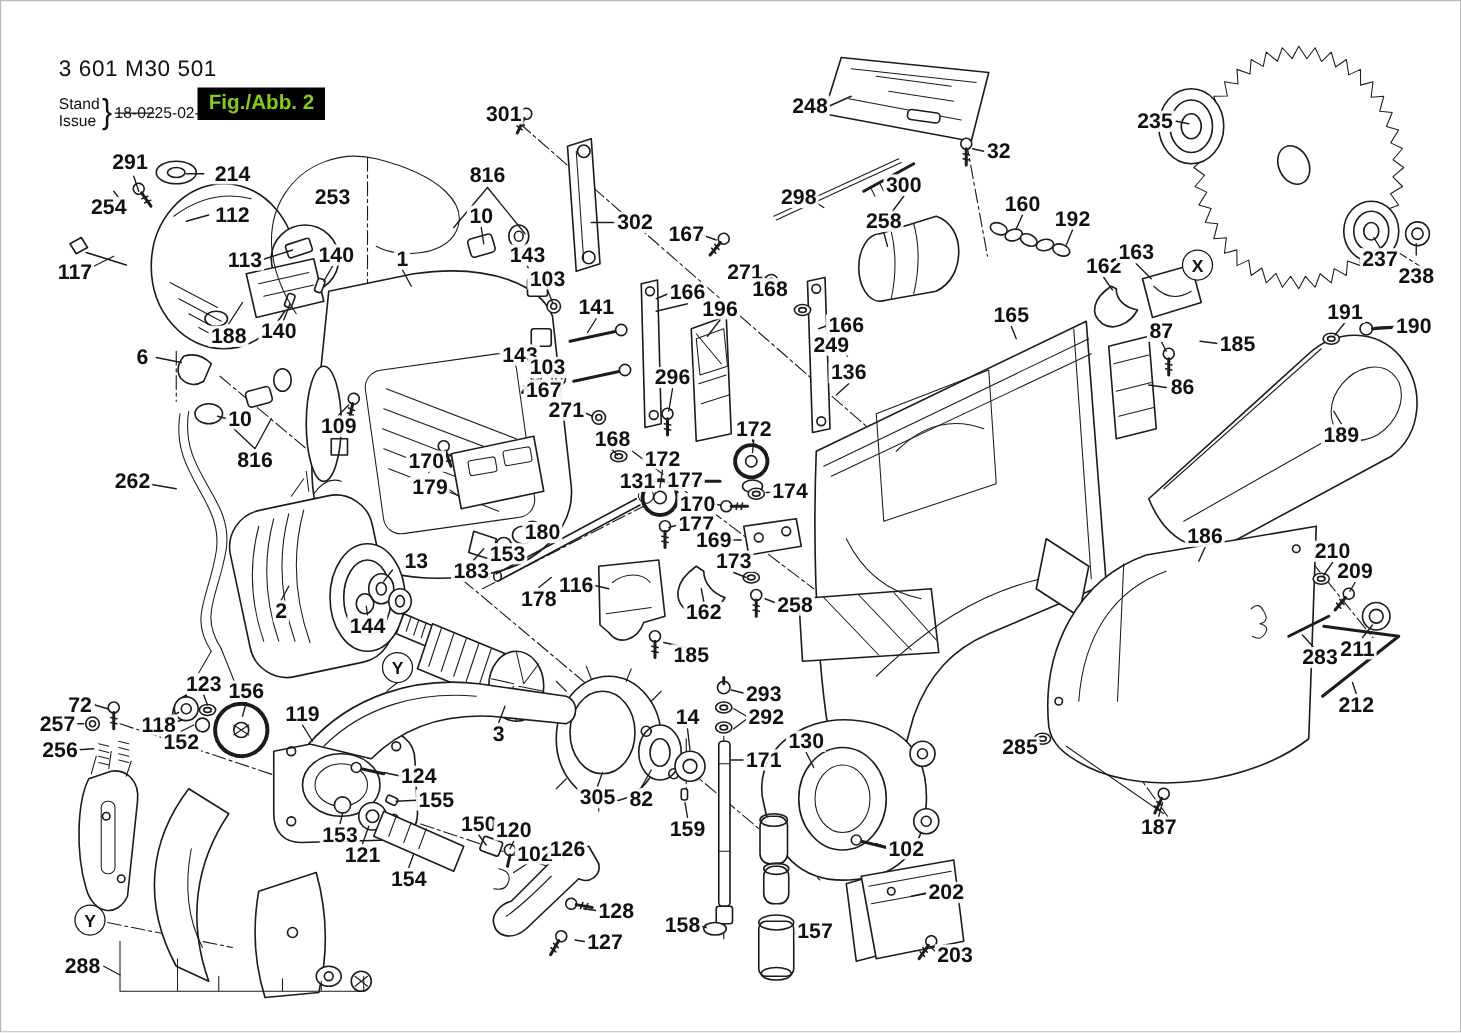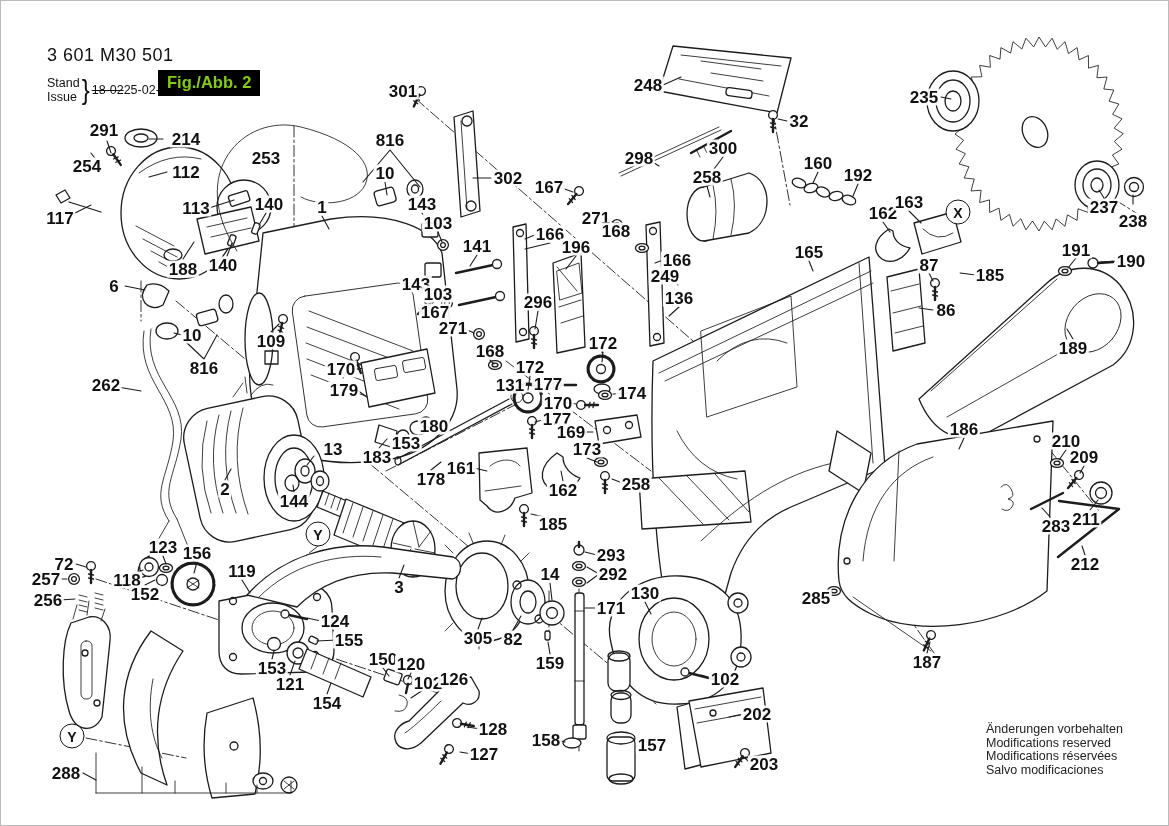--- a/index.html
+++ b/index.html
@@ -526,21 +526,21 @@
       <span class="plabel" style="left: 105px; top: 384px;">262</span>
       <span class="plabel" style="left: 203px; top: 367px;">816</span>
       <span class="plabel" style="left: 191px; top: 334px;">10</span>
       <span class="plabel" style="left: 224px; top: 488px;">2</span>
       <span class="plabel" style="left: 332px; top: 448px;">13</span>
       <span class="plabel" style="left: 293px; top: 500px;">144</span>
       <span class="plabel" style="left: 376px; top: 456px;">183</span>
       <span class="plabel" style="left: 405px; top: 442px;">153</span>
       <span class="plabel" style="left: 433px; top: 425px;">180</span>
       <span class="plabel" style="left: 430px; top: 478px;">178</span>
-      <span class="plabel" style="left: 460px; top: 467px;">161</span>
+      <span class="plabel" style="left: 460px; top: 467px;">116</span>
       <span class="plabel" style="left: 398px; top: 586px;">3</span>
       <span class="plabel" style="left: 477px; top: 637px;">305</span>
       <span class="plabel" style="left: 512px; top: 638px;">82</span>
       <span class="plabel" style="left: 549px; top: 573px;">14</span>
       <span class="plabel" style="left: 610px; top: 554px;">293</span>
       <span class="plabel" style="left: 612px; top: 573px;">292</span>
       <span class="plabel" style="left: 610px; top: 607px;">171</span>
       <span class="plabel" style="left: 644px; top: 592px;">130</span>
       <span class="plabel" style="left: 549px; top: 662px;">159</span>
       <span class="plabel" style="left: 545px; top: 739px;">158</span>
@@ -573,20 +573,14 @@
       <span class="plabel" style="left: 427px; top: 682px;">102</span>
       <span class="plabel" style="left: 453px; top: 668px; margin-top: 10px;">126</span>
       <span class="plabel" style="left: 492px; top: 728px;">128</span>
       <span class="plabel" style="left: 483px; top: 753px;">127</span>
       <span class="plabel" style="left: 65px; top: 772px;">288</span>
       <span class="marker" style="left: 957px; top: 211px;">X</span>
       <span class="marker" style="left: 317px; top: 533px;">Y</span>
       <span class="marker" style="left: 71px; top: 735px;">Y</span>
     </div>
 
-  <div id="footer">
-    <div>Änderungen vorbehalten</div>
-    <div>Modifications reserved</div>
-    <div>Modifications réservées</div>
-    <div>Salvo modificaciones</div>
-  </div>
 
 </div>
 
 </body></html>

